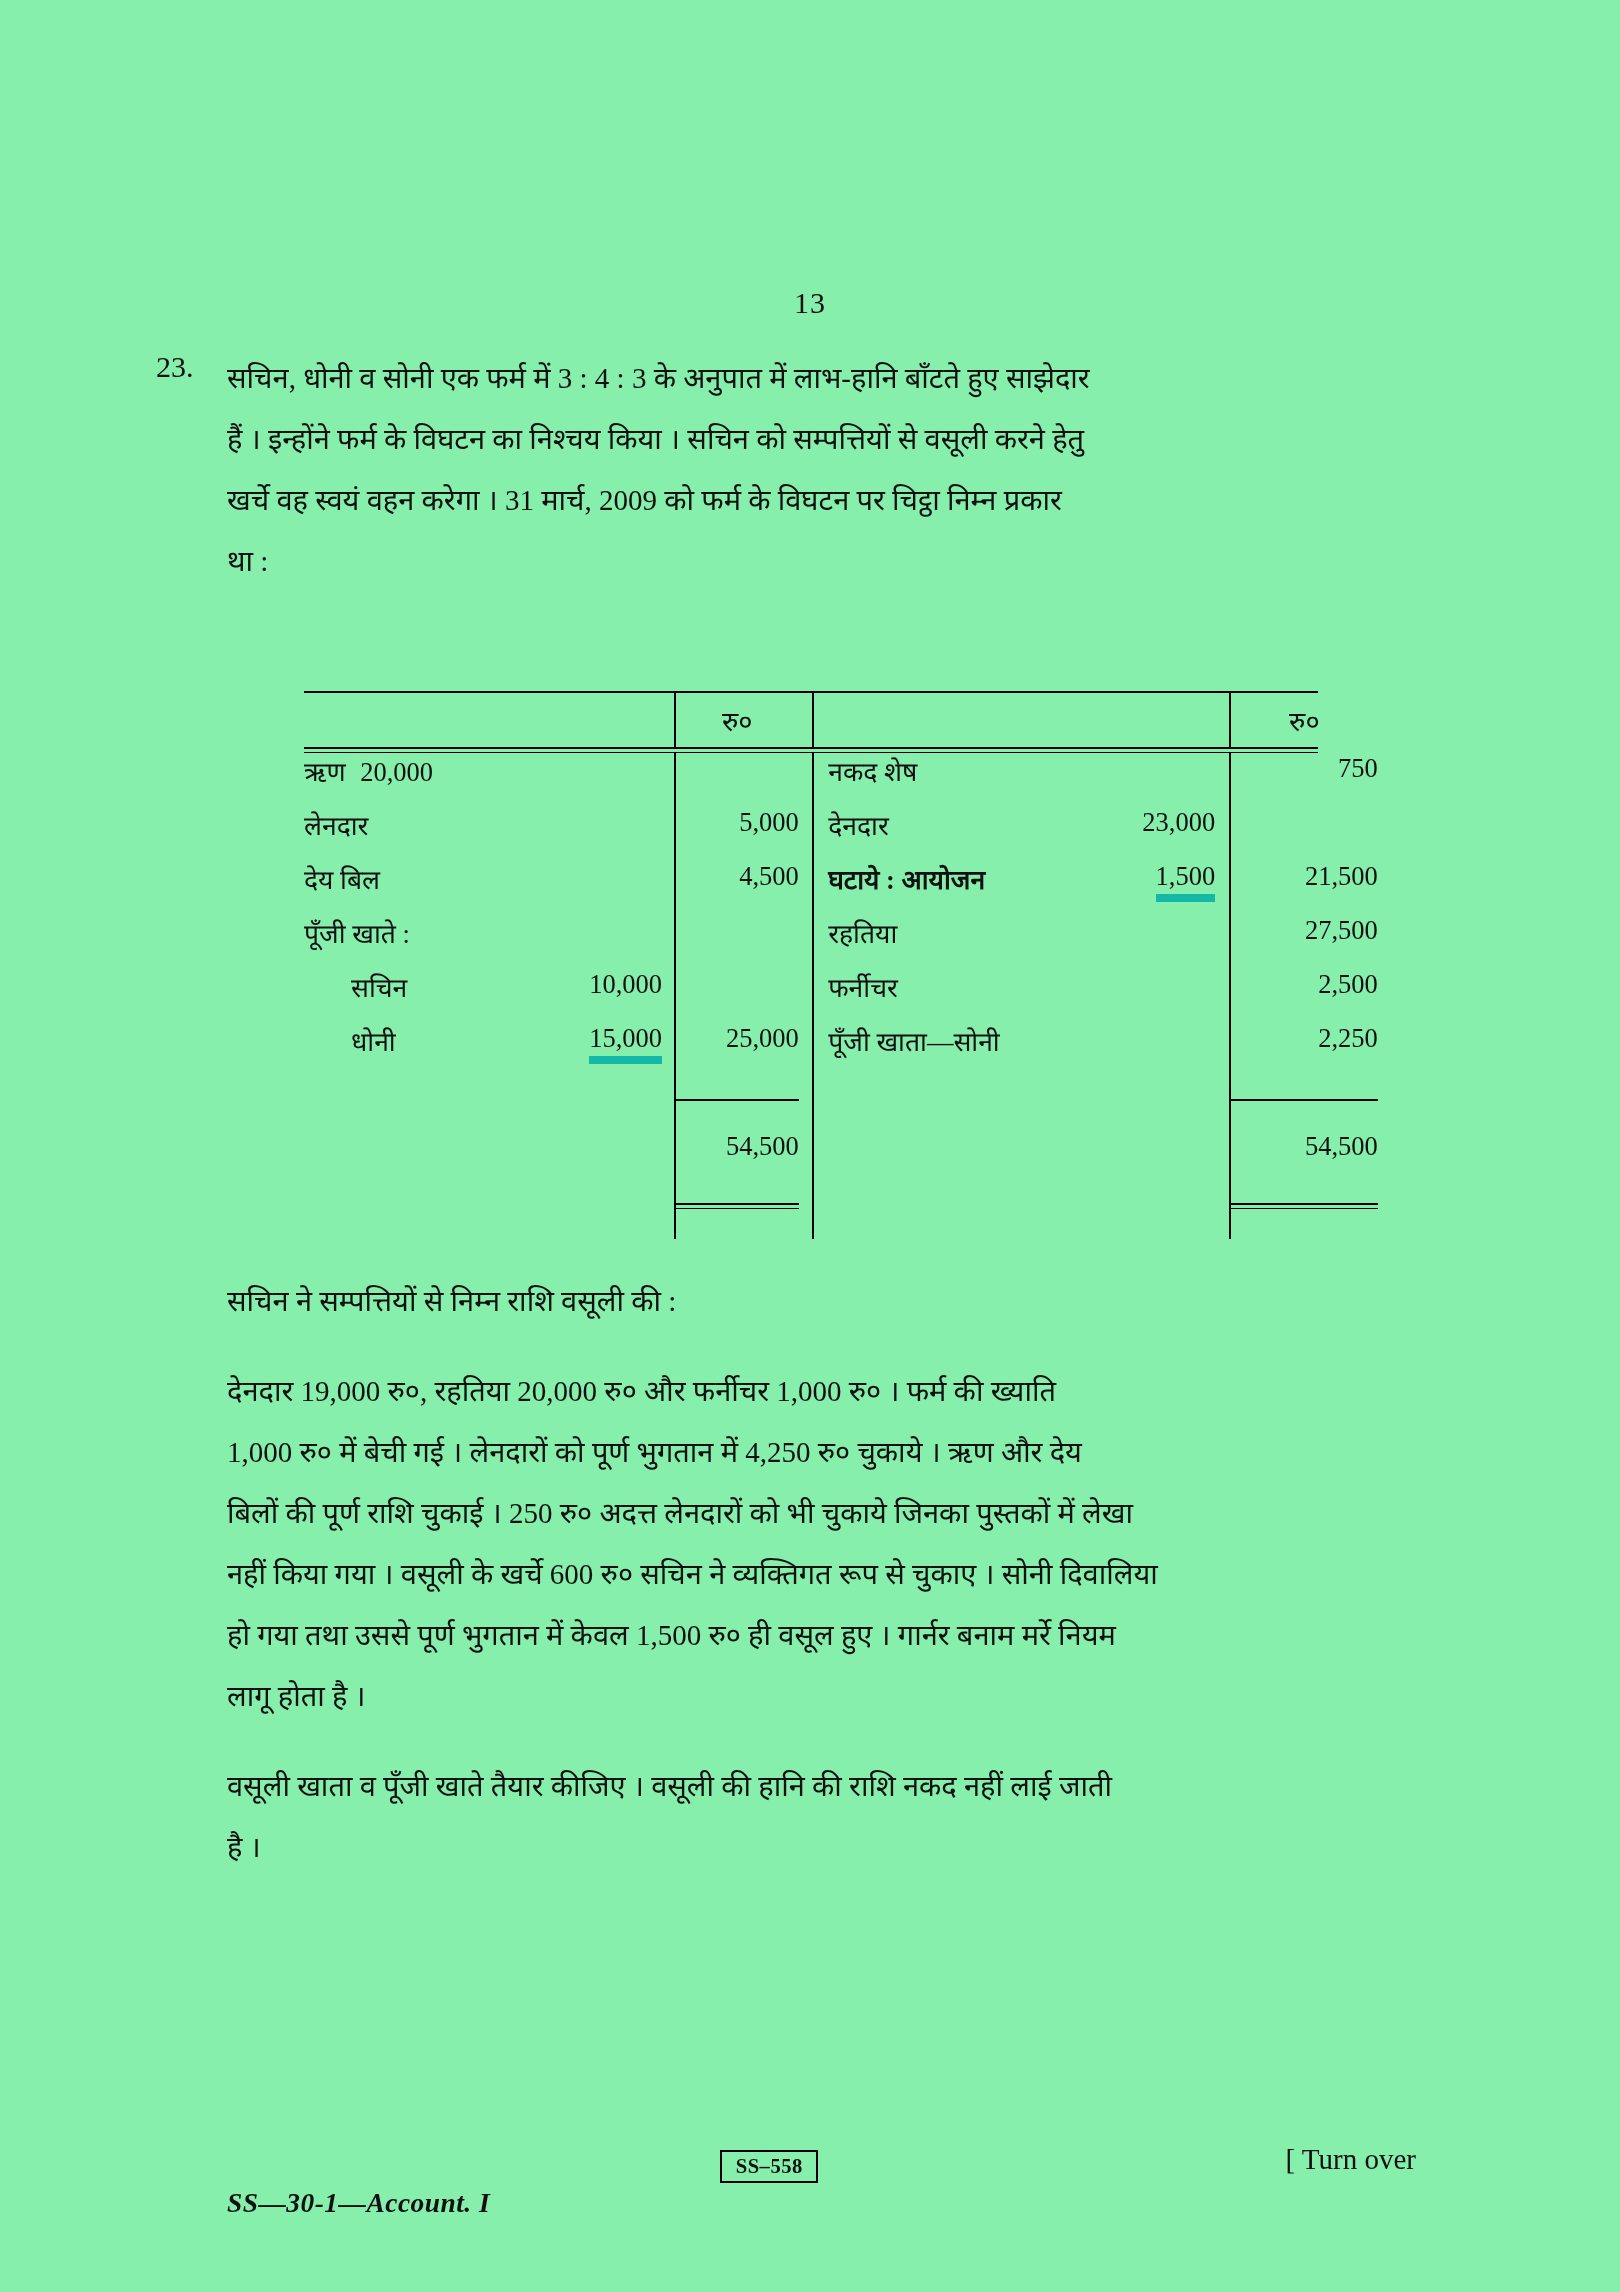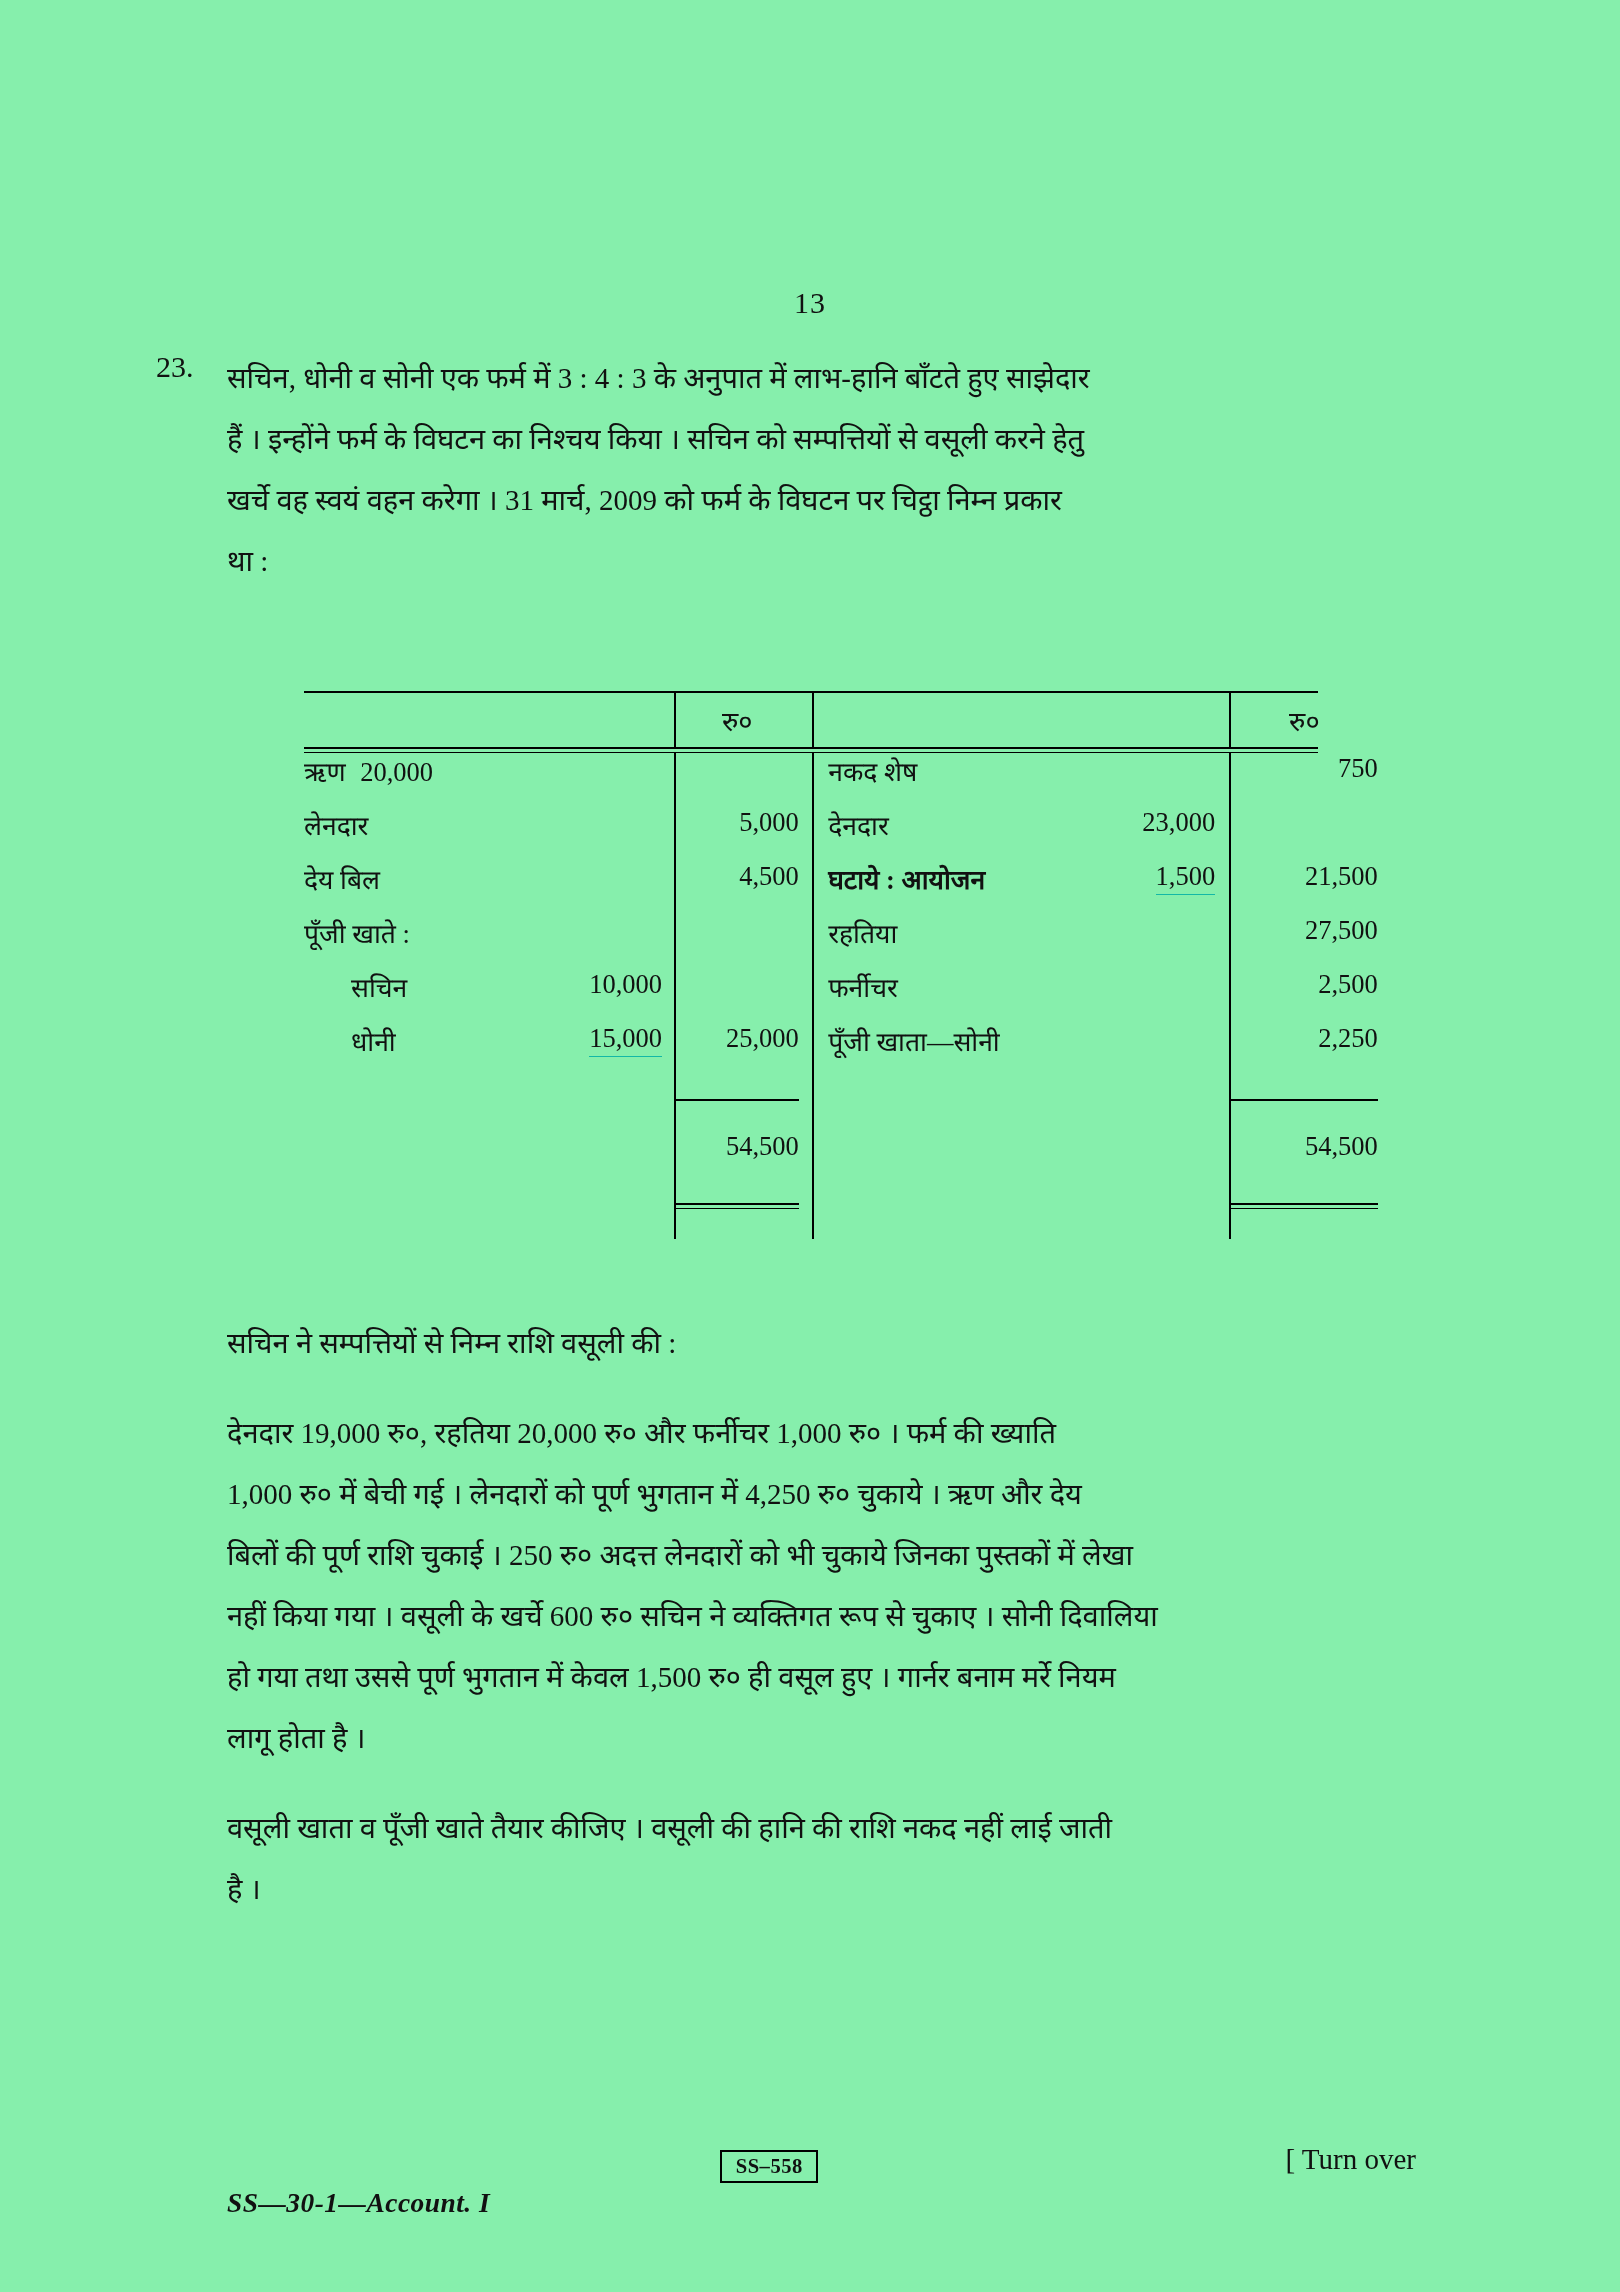--- a/index.html
+++ b/index.html
@@ -108,21 +108,21 @@
     width: 147px;
     text-align: right;
     padding-right: 13.7px !important;
     border-left: 2.9px solid #000;
   }
   .hdr-cell { text-align: center; height: 61px; font-size: 27.4px; border-radius: 16px; }
   .hdr-row td { vertical-align: middle; }
 
   .underlined {
     display: inline-block;
-    border-bottom: 1px solid #14b8a6;
+    border-bottom: 8px solid #14b8a6;
     padding-bottom: 2px;
   }
   .totline {
     display: inline-block;
     border-top: 2.9px solid #000;
     width: 100%;
     height: 0;
   }
   .dbl-under {
     display: inline-block;
@@ -130,21 +130,21 @@
     border-top: 2.9px solid #000;
     border-bottom: 1px solid #000;
     height: 2.9px;
   }
   .tot-spacer { height: 29px; }
   .bold { font-weight: bold; }
 
   
   .after-table {
     position: absolute;
-    top: 1313px;
+    top: 1271px;
     left: 227px;
     width: 1176px;
     font-size: 29px;
     line-height: 61px;
   }
   .para-gap { height: 29px; }
 
   
   .footer {
     position: absolute;

